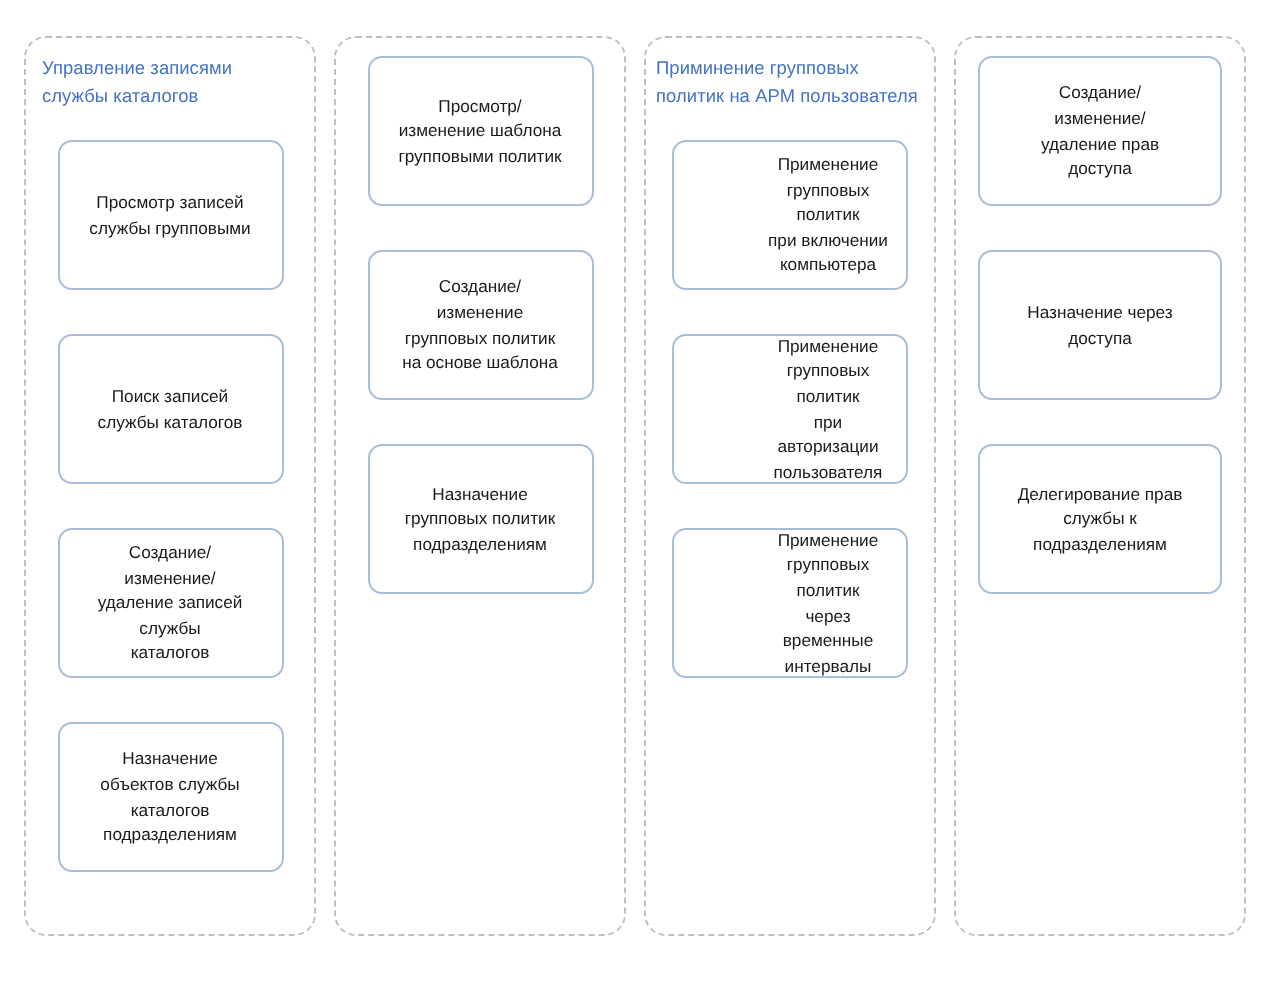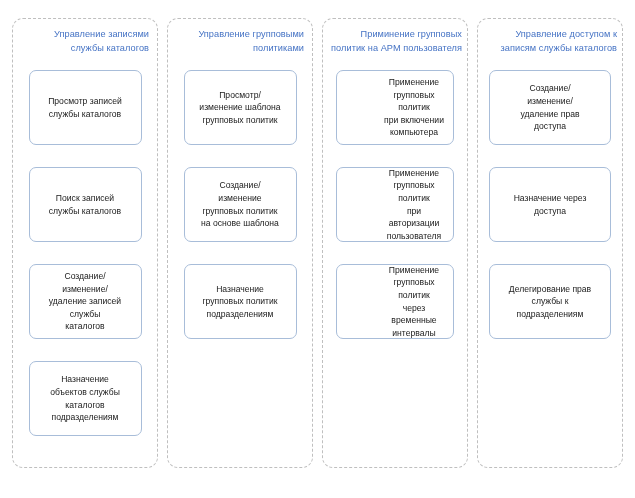--- a/index.html
+++ b/index.html
@@ -38,21 +38,21 @@
     flex-direction: column;
     align-items: center;
     padding-top: 9px;
     background: transparent;
   }
 
   .lane-title {
     font-size: 9.2px;
     line-height: 13.5px;
     color: #4472c4;
-    text-align: right;
+    text-align: left;
     width: 128px;
     letter-spacing: 0.05px;
     font-weight: 400;
     margin-bottom: 2px;
     min-height: 40px;
     display: flex;
     align-items: flex-start;
     justify-content: center;
   }
 
@@ -99,21 +99,21 @@
 </head>
 <body>
 
 <div id="diagram-root">
 
   <div class="lane lane-1">
     <div class="lane-title">Управление записями службы каталогов</div>
     <div class="cards">
       <div class="card">
         <span class="card-text">Просмотр записей
-службы каталогов</span>
+службы групповыми</span>
       </div>
       <div class="card">
         <span class="card-text">Поиск записей
 службы каталогов</span>
       </div>
       <div class="card">
         <span class="card-text">Создание/
 изменение/
 удаление записей
 службы
@@ -122,26 +122,25 @@
       <div class="card">
         <span class="card-text">Назначение
 объектов службы
 каталогов
 подразделениям</span>
       </div>
     </div>
   </div>
 
   <div class="lane lane-2">
-    <div class="lane-title">Управление групповыми политиками</div>
     <div class="cards">
       <div class="card">
         <span class="card-text">Просмотр/
 изменение шаблона
-групповых политик</span>
+групповыми политик</span>
       </div>
       <div class="card">
         <span class="card-text">Создание/
 изменение
 групповых политик
 на основе шаблона</span>
       </div>
       <div class="card">
         <span class="card-text">Назначение
 групповых политик
@@ -168,21 +167,20 @@
       <div class="card">
         <span class="card-text">Применение
 групповых политик
 через временные
 интервалы</span>
       </div>
     </div>
   </div>
 
   <div class="lane lane-4">
-    <div class="lane-title">Управление доступом к записям службы каталогов</div>
     <div class="cards">
       <div class="card">
         <span class="card-text">Создание/
 изменение/
 удаление прав
 доступа</span>
       </div>
       <div class="card">
         <span class="card-text">Назначение через
 доступа</span>

